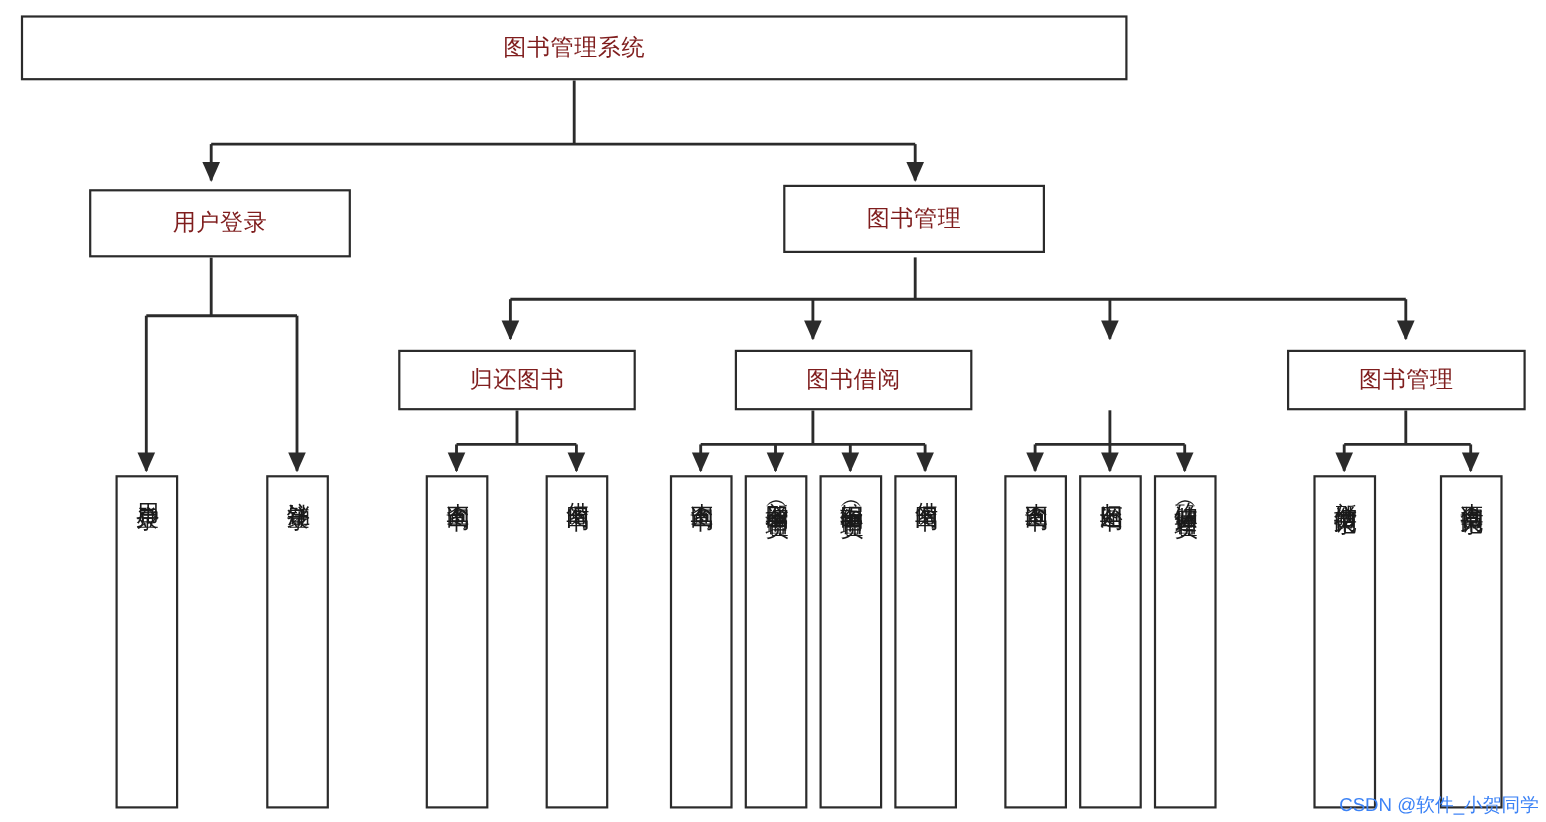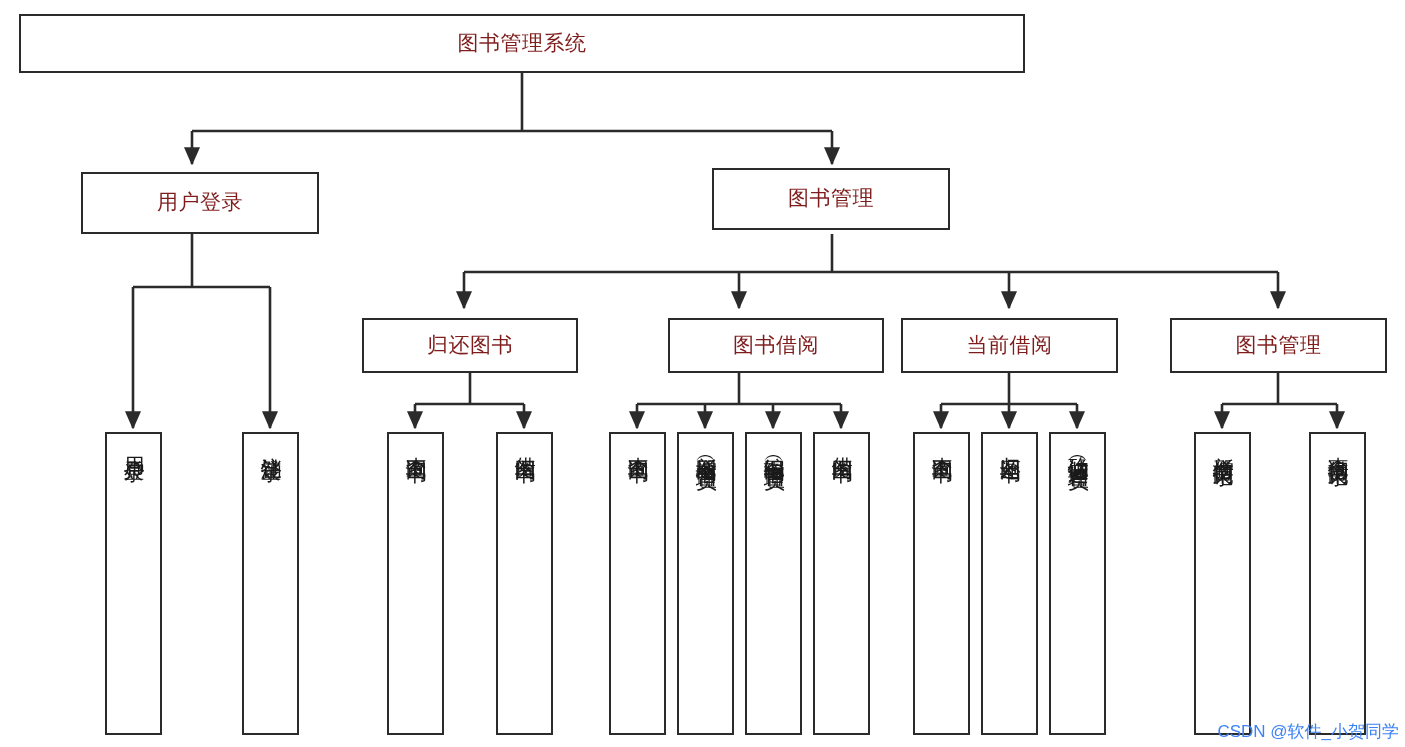--- a/index.html
+++ b/index.html
@@ -136,23 +136,20 @@
   </div>
 
   <div class="node-box" style="left:362px; top:318px; width:216px; height:55px;">
     <span class="node-label-h">归还图书</span>
   </div>
 
   <div class="node-box" style="left:632px; top:318px; width:216px; height:55px;margin-left:36px;">
     <span class="node-label-h">图书借阅</span>
   </div>
 
-  <div class="node-box" style="left:901px; top:318px; width:217px; height:55px;">
-    <span class="node-label-h">当前借阅</span>
-  </div>
 
   <div class="node-box" style="left:1170px; top:318px; width:217px; height:55px;">
     <span class="node-label-h">图书管理</span>
   </div>
 
   <div class="node-box leaf-box" style="left:105px; top:432px; width:57px; height:303px;">
     <span class="node-label-v">用户登录</span>
   </div>
   <div class="node-box leaf-box" style="left:242px; top:432px; width:57px; height:303px;">
     <span class="node-label-v">注销登录</span>

